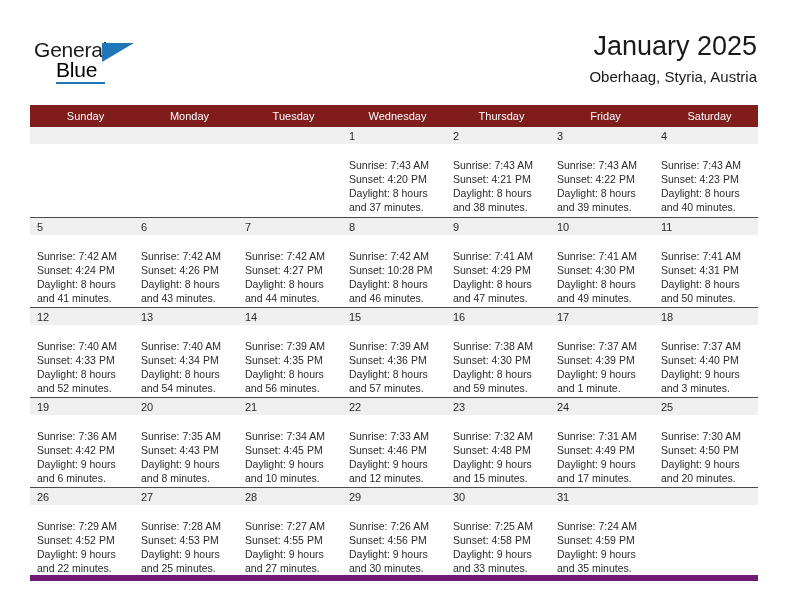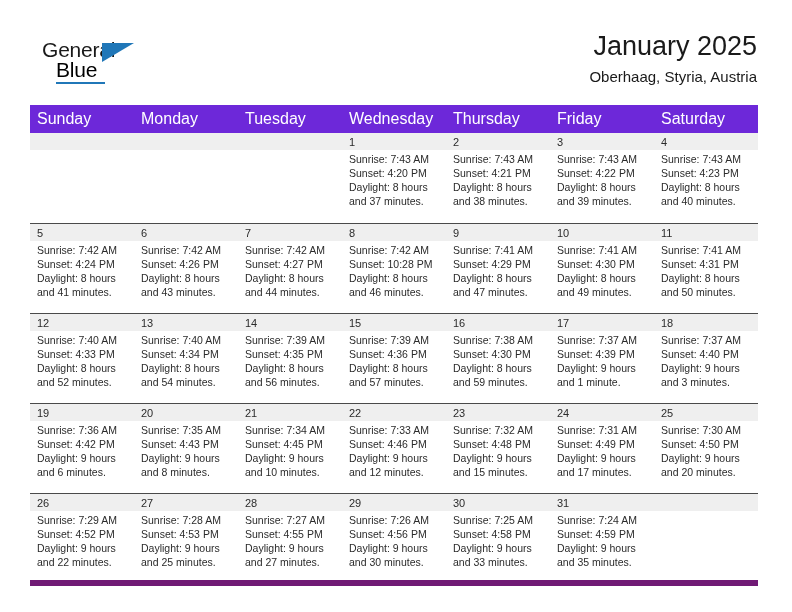--- a/index.html
+++ b/index.html
@@ -31,21 +31,21 @@
   }
   .logo {
     position: absolute;
     left: 34px;
     top: 38px;
     width: 120px;
     height: 48px;
   }
   .logo-general {
     position: absolute;
-    left: 8px;
+    left: 0;
     top: 0;
     font-size: 21px;
     letter-spacing: -0.2px;
     color: #1a1a1a;
     font-family: "Liberation Sans", sans-serif;
   }
   .logo-blue {
     position: absolute;
     left: 22px;
     top: 20px;
@@ -95,25 +95,25 @@
   
   .calendar {
     position: absolute;
     left: 30px;
     top: 105px;
     width: 728px;
     border-collapse: collapse;
     table-layout: fixed;
   }
   .calendar th {
-    background: #6d28d9;
+    background: #7f1d1d;
     color: #ffffff;
-    font-size: 16px;
+    font-size: 11px;
     font-weight: normal;
-    text-align: left;
+    text-align: center;
     padding: 5px 0 5px 7px;
     height: 17px;
     box-sizing: border-box;
   }
   .calendar td {
     width: 104px;
     vertical-align: top;
     padding: 0;
     border-top: 1px solid #4a4a4a;
     background: #ffffff;
@@ -132,21 +132,21 @@
     color: #2b2b2b;
     padding: 3px 0 3px 7px;
     height: 17px;
     box-sizing: border-box;
     line-height: 12px;
   }
   td.empty .daynum {
     background: #efefef;
   }
   .details {
-    padding: 2px 5px 0 7px;
+    padding: 14px 5px 0 7px;
     font-size: 10.5px;
     line-height: 14px;
     color: #2b2b2b;
   }
   .details div {
     white-space: nowrap;
   }
 </style>
 </head>
 <body>

